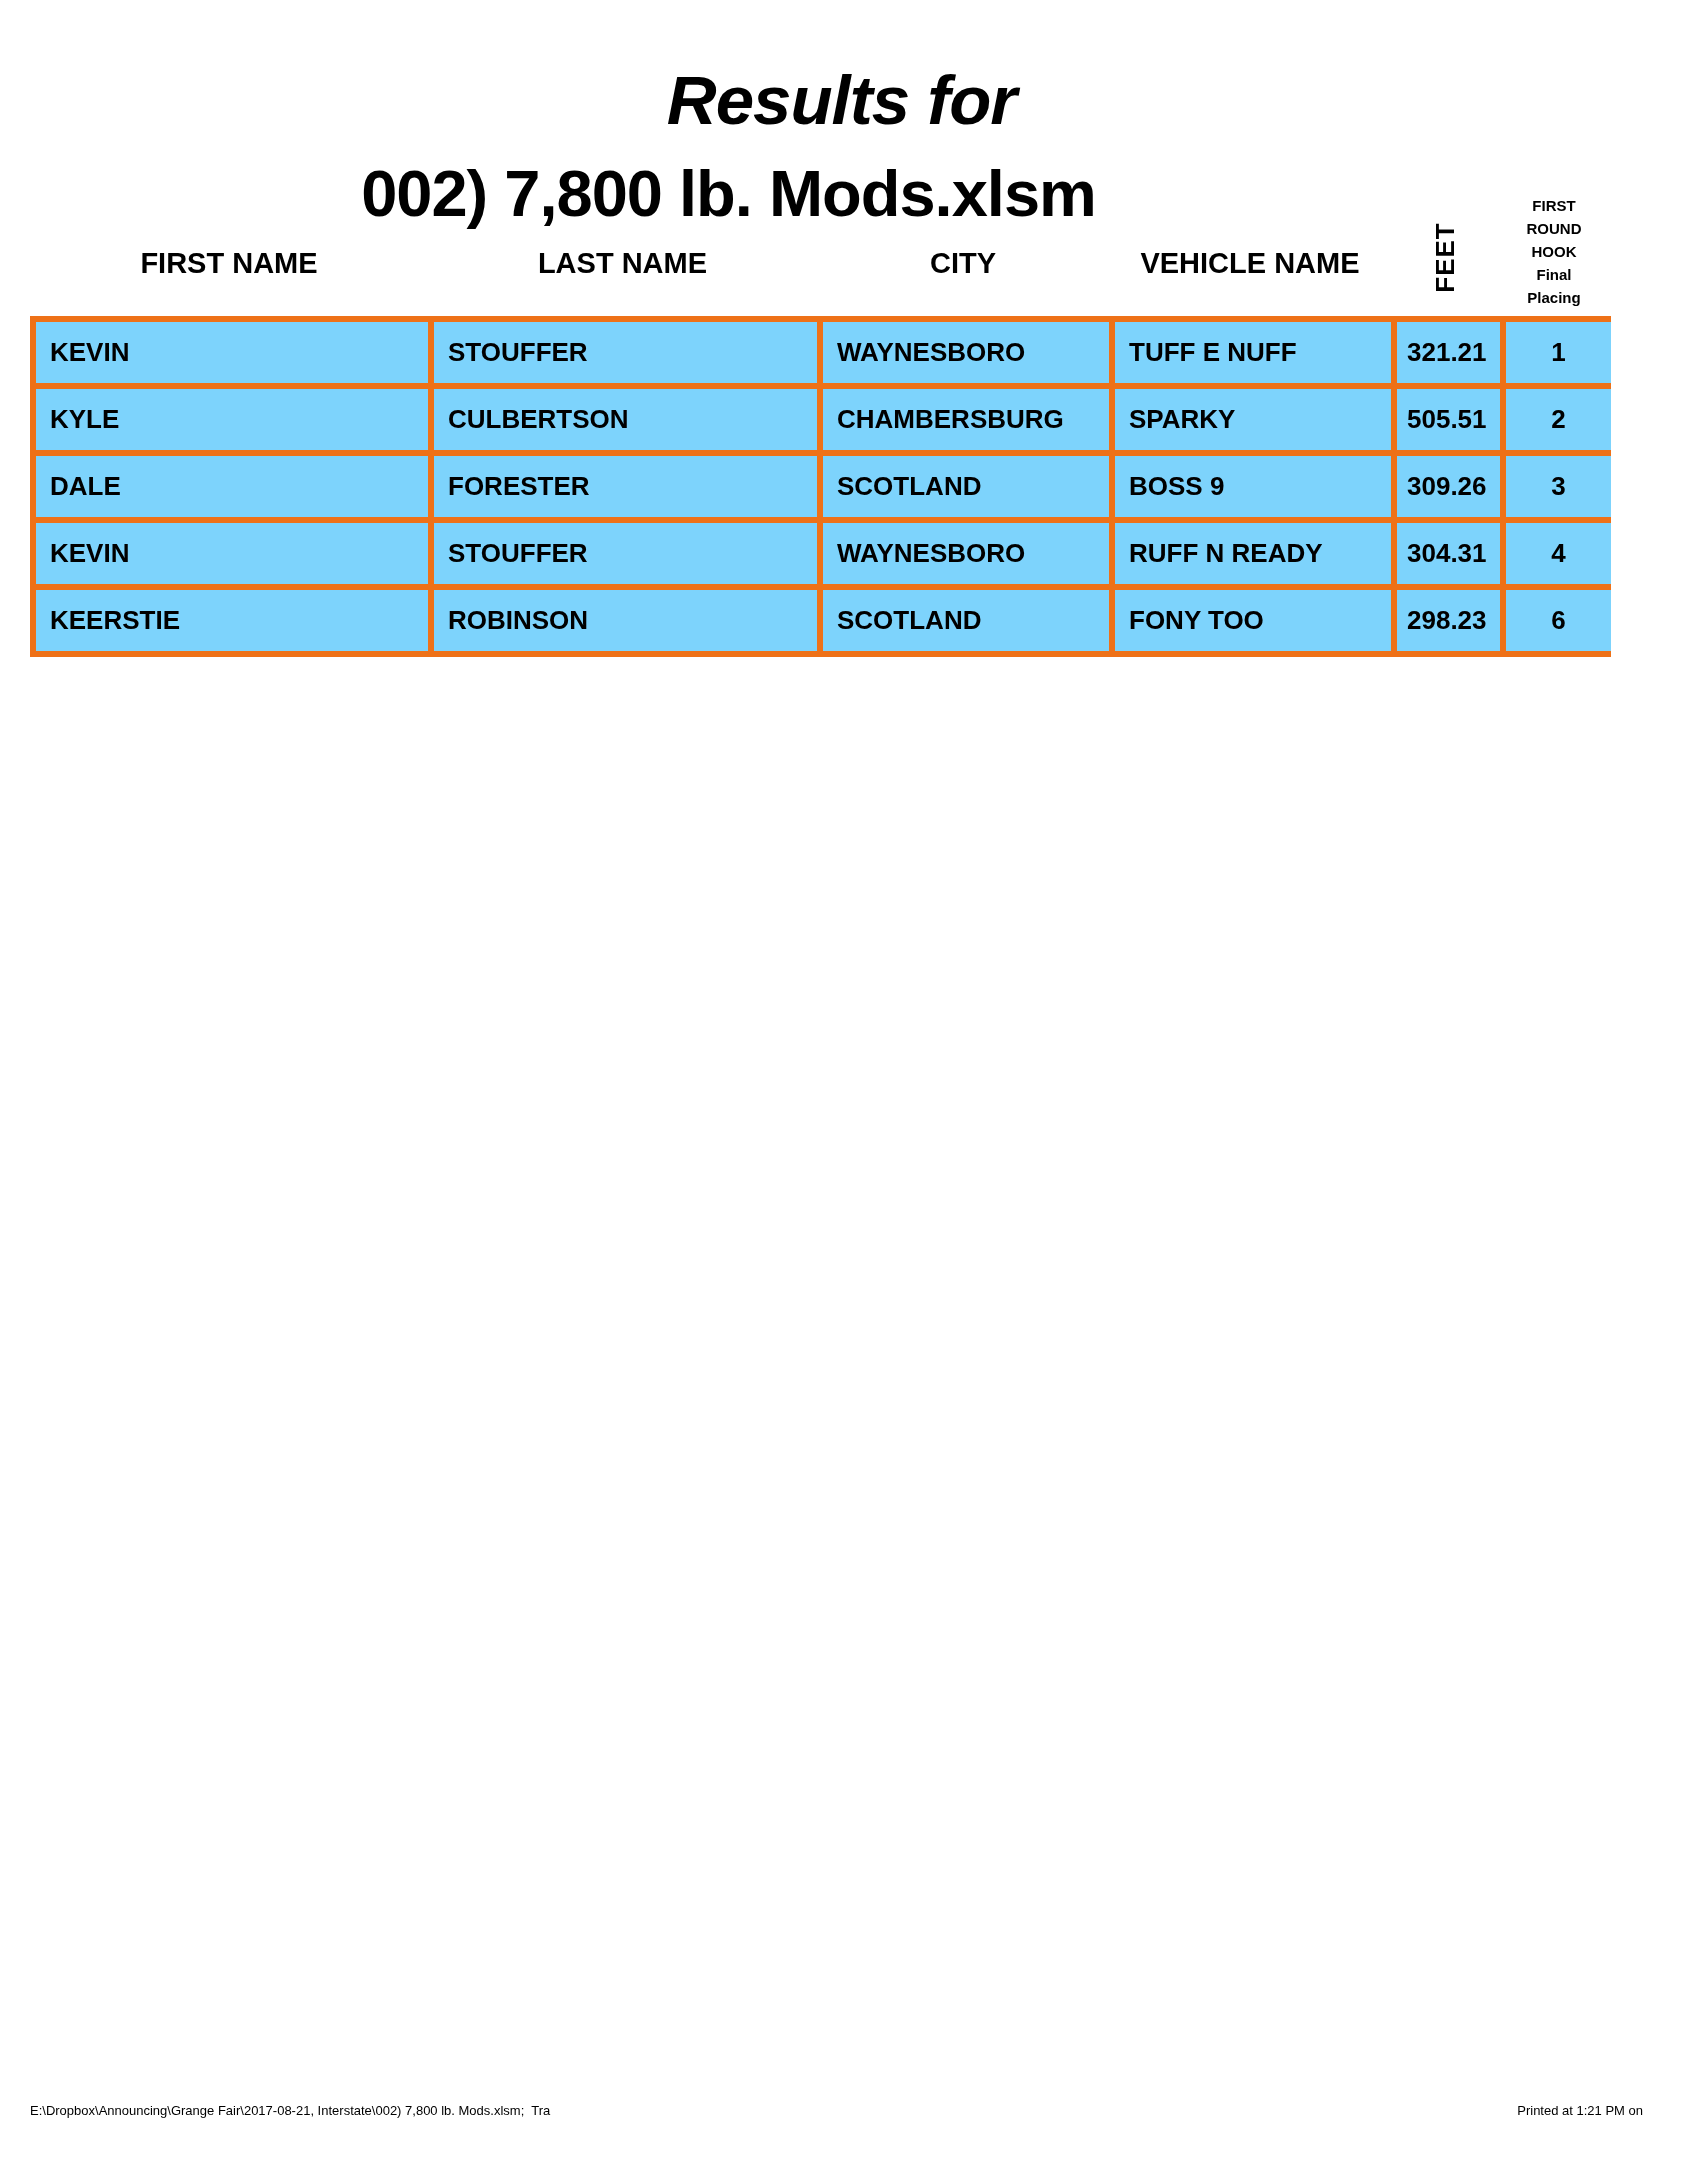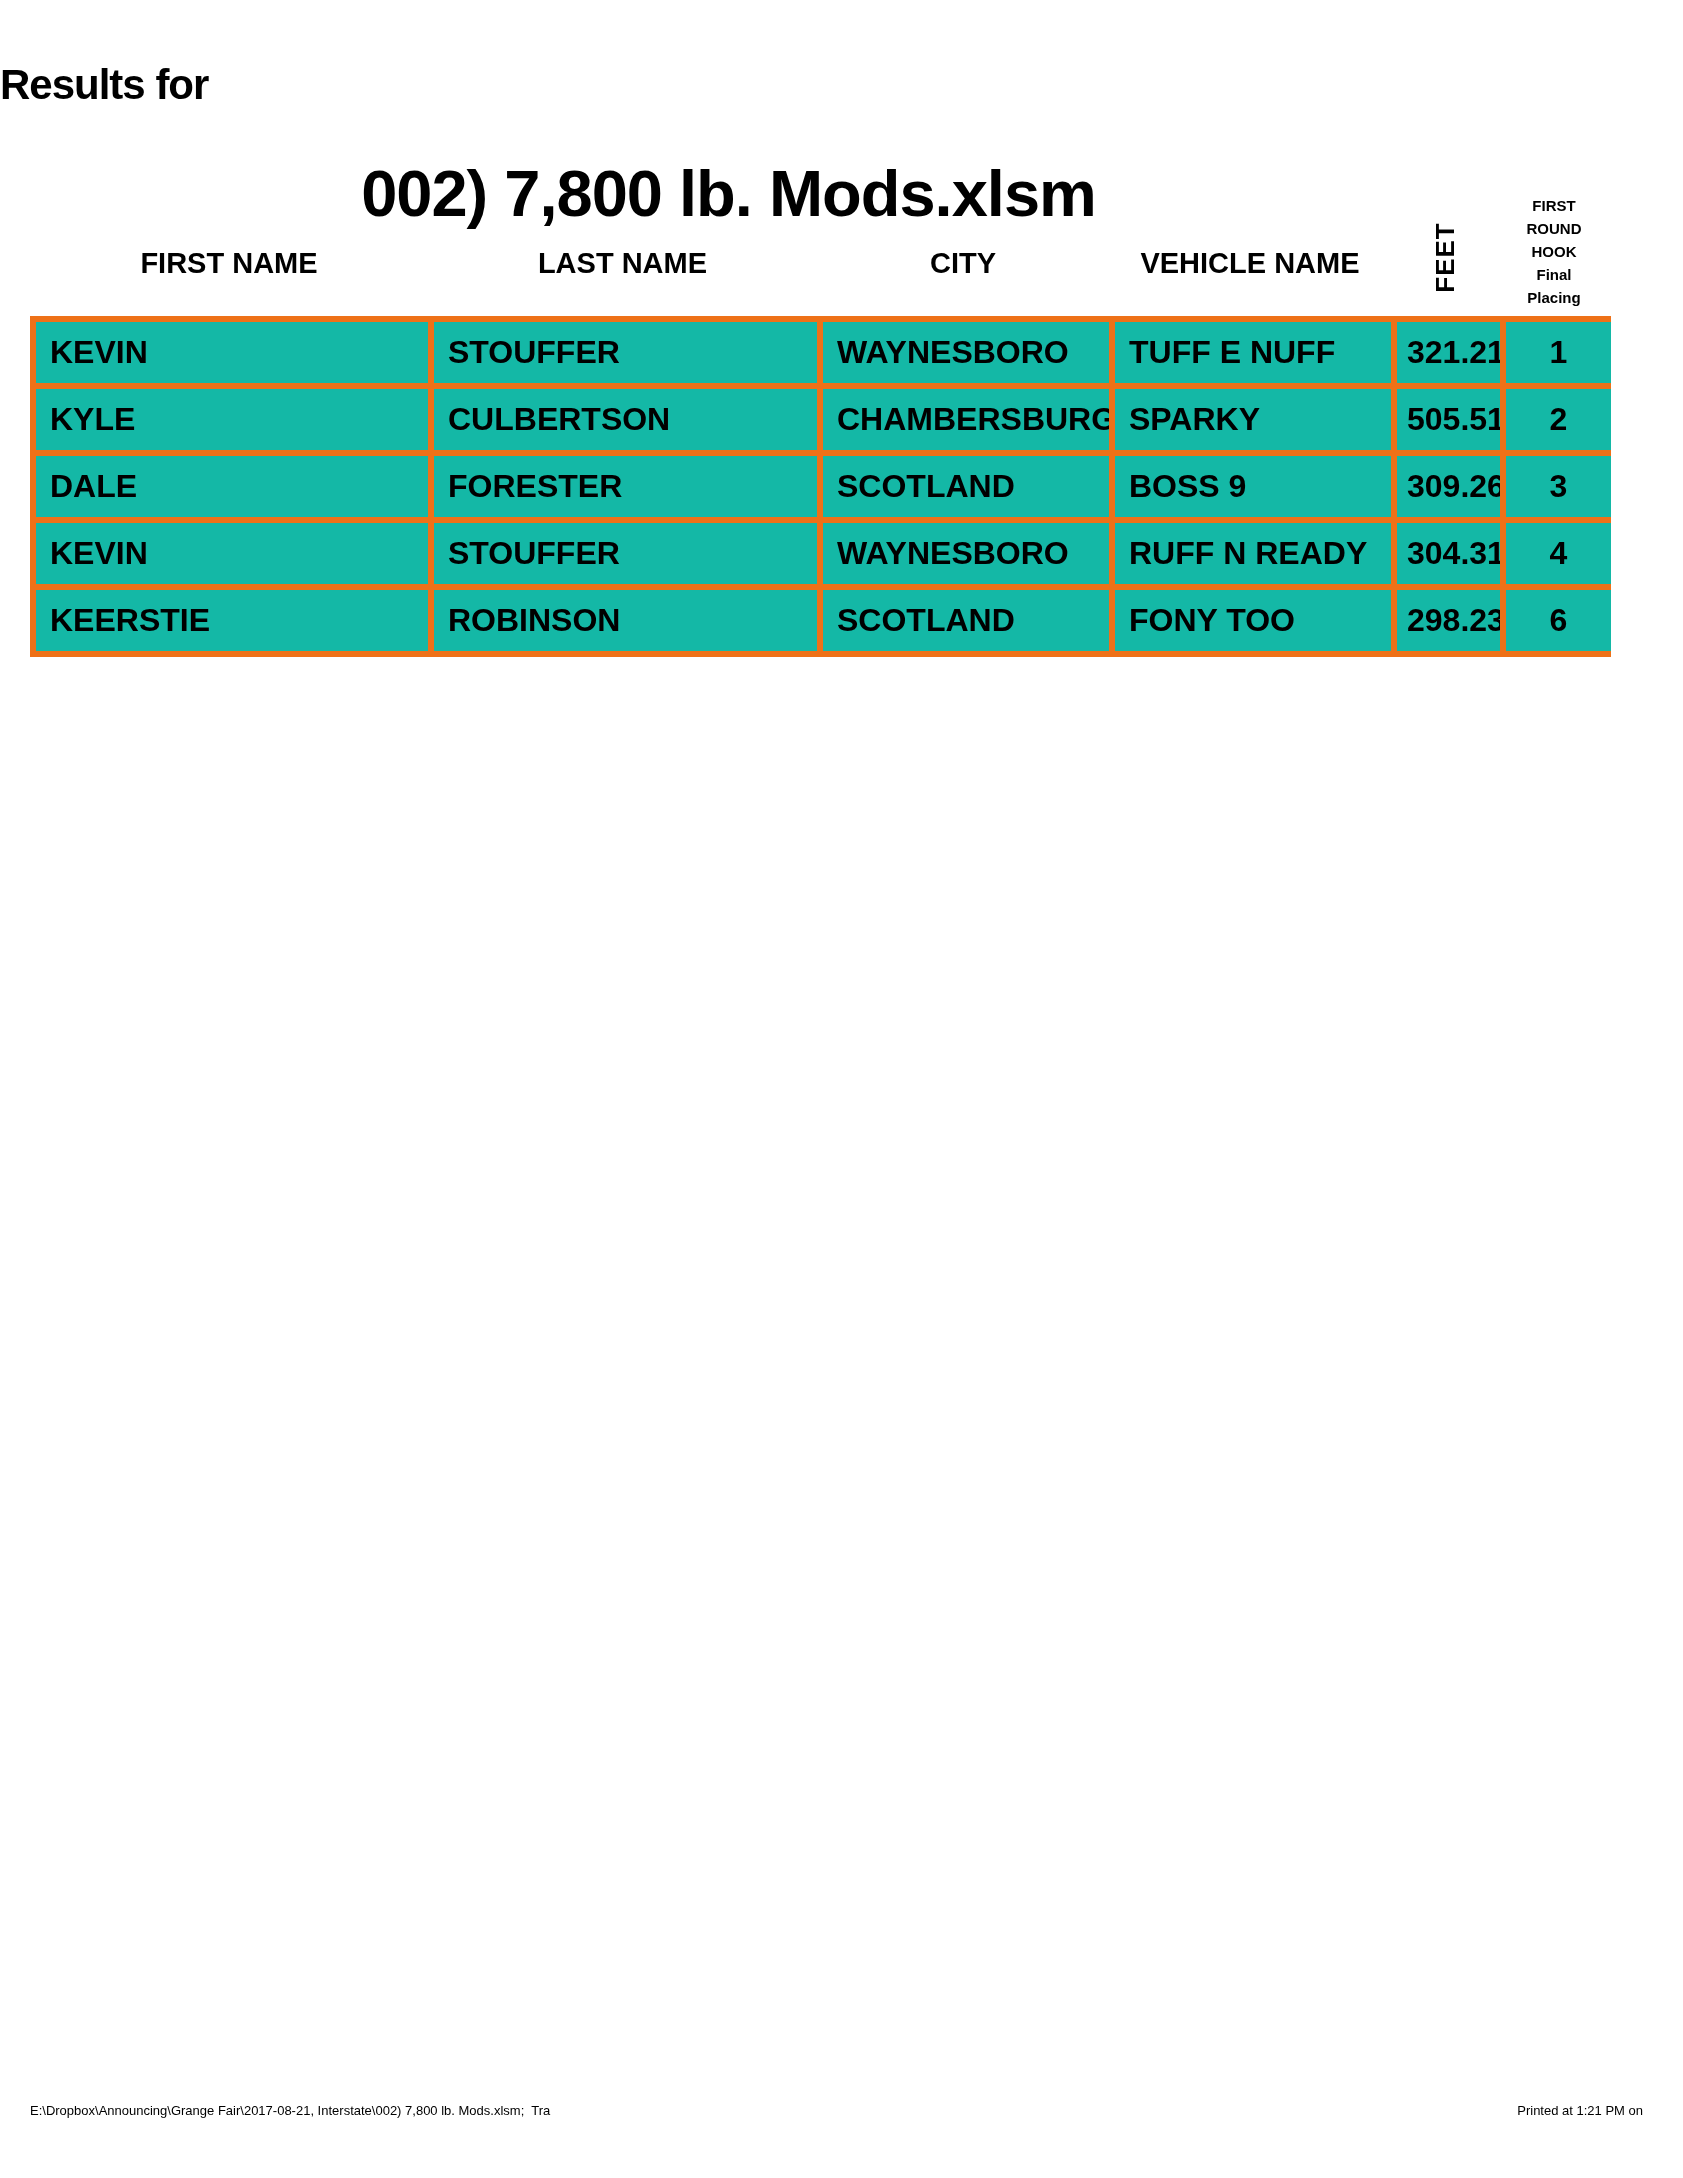--- a/index.html
+++ b/index.html
@@ -7,22 +7,24 @@
     position:relative;
     width:1683px; height:2178px;
     margin:0 auto;
     background:#ffffff;
     font-family:"Liberation Sans", sans-serif;
     color:#000;
     overflow:hidden;
   }
   .title1 {
     position:absolute; top:61px; left:0; width:1683px;
-    font-size:42px; font-weight:bold; letter-spacing:-1px;
+    text-align:center;
+    font-size:69px; font-weight:bold; letter-spacing:-1px;
     white-space:nowrap;
+    font-style:italic;
   }
   .title2 {
     position:absolute; top:156px; left:0; width:1457px;
     text-align:center;
     font-size:65px; font-weight:bold; letter-spacing:-1px;
     white-space:nowrap;
   }
   .colhead {
     position:absolute; top:247px;
     font-size:29px; font-weight:bold;
@@ -50,24 +52,24 @@
   }
   table.results {
     position:absolute; left:30px; top:316px;
     border-collapse:collapse; table-layout:fixed;
     width:1578px;
   }
   table.results td {
     border:6px solid #EE7118;
     height:61px;
     vertical-align:middle;
-    font-size:32px; font-weight:bold;
+    font-size:26px; font-weight:bold;
     padding:0 2px 0 14px;
     white-space:nowrap; overflow:hidden;
-    background:#14b8a6;
+    background:#7dd3fc;
   }
   table.results td.c-feet { text-align:left; padding-left:10px; }
   table.results td.c-placing {
     border-right:none;
     text-align:center; padding:0;
   }
   .footer-left {
     position:absolute; left:30px; top:2103px;
     font-size:13px; white-space:pre;
   }

